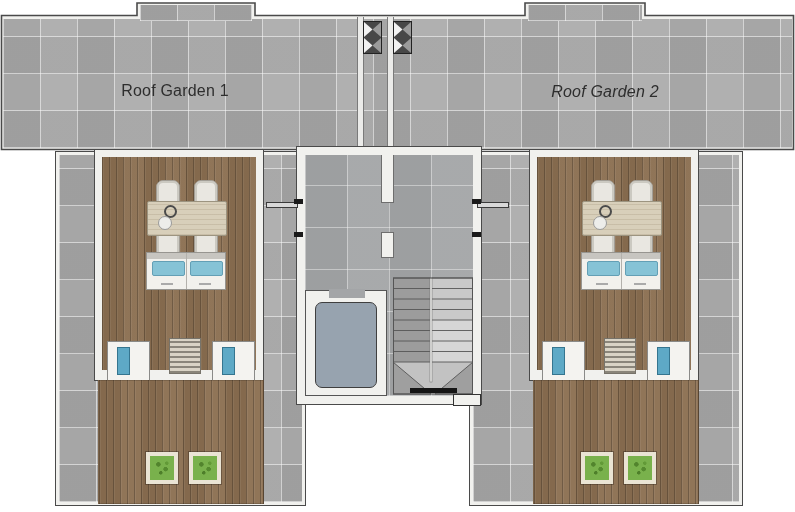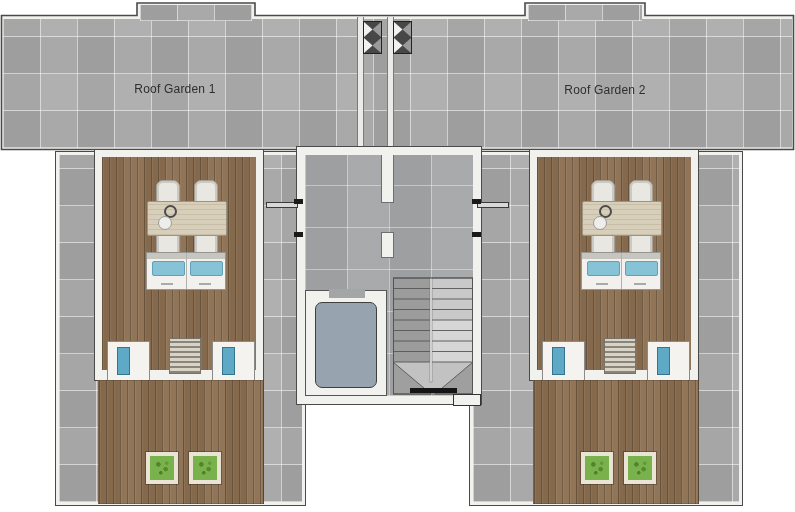--- a/index.html
+++ b/index.html
@@ -38,22 +38,22 @@
   .band-main{left:3px;top:19px;width:789px;height:129px;}
   .bump{top:5px;height:16px;}
   .bump-1{left:140px;width:112px;}
   .bump-2{left:528px;width:114px;}
   
   .pwall{top:17px;width:5px;height:133px;background:#ebebe9;border-left:1px solid #7a7a7a;border-right:1px solid #7a7a7a;}
   .pwall-1{left:357px;} .pwall-2{left:387px;}
   .hatch{top:21px;width:19px;height:33px;}
   .hatch-1{left:363px;} .hatch-2{left:393px;}
   
-  .arealabel{width:150px;text-align:center;font-size:12px;color:#2e2e2e;letter-spacing:.2px;}
-  .label-1{left:100px;top:82px;} .label-2{left:530px;top:83px;}
+  .arealabel{width:150px;text-align:center;font-size:16px;color:#2e2e2e;letter-spacing:.2px;}
+  .label-1{left:100px;top:82px;} .label-2{left:530px;top:83px;font-style:italic;}
   
   .unit{left:0;top:0;width:795px;height:512px;pointer-events:none;}
   .unit-left{--ox:95px;} .unit-right{--ox:530px;}
   .enclosure{left:var(--ox);top:150px;width:154px;height:213px;
     border:7px solid var(--c-wall_white,#f1f1ee);border-bottom-width:10px;
     outline:1.5px solid var(--c-outline_dark,#4a4a4a);}
   .deck-lower{left:calc(var(--ox) + 3px);top:380px;width:166px;height:124px;border:1px solid rgba(0,0,0,.15);box-sizing:border-box;}
   .chair{width:22px;height:28px;background:var(--c-chair_white,#e9e7e1);border:1px solid #a29e96;border-radius:7px;box-shadow:inset 0 0 0 2px rgba(150,145,135,.35);}
   .chair-tl{left:calc(var(--ox) + 61px);top:180px;} .chair-tr{left:calc(var(--ox) + 99px);top:180px;}
   .chair-bl{left:calc(var(--ox) + 61px);top:228px;} .chair-br{left:calc(var(--ox) + 99px);top:228px;}

